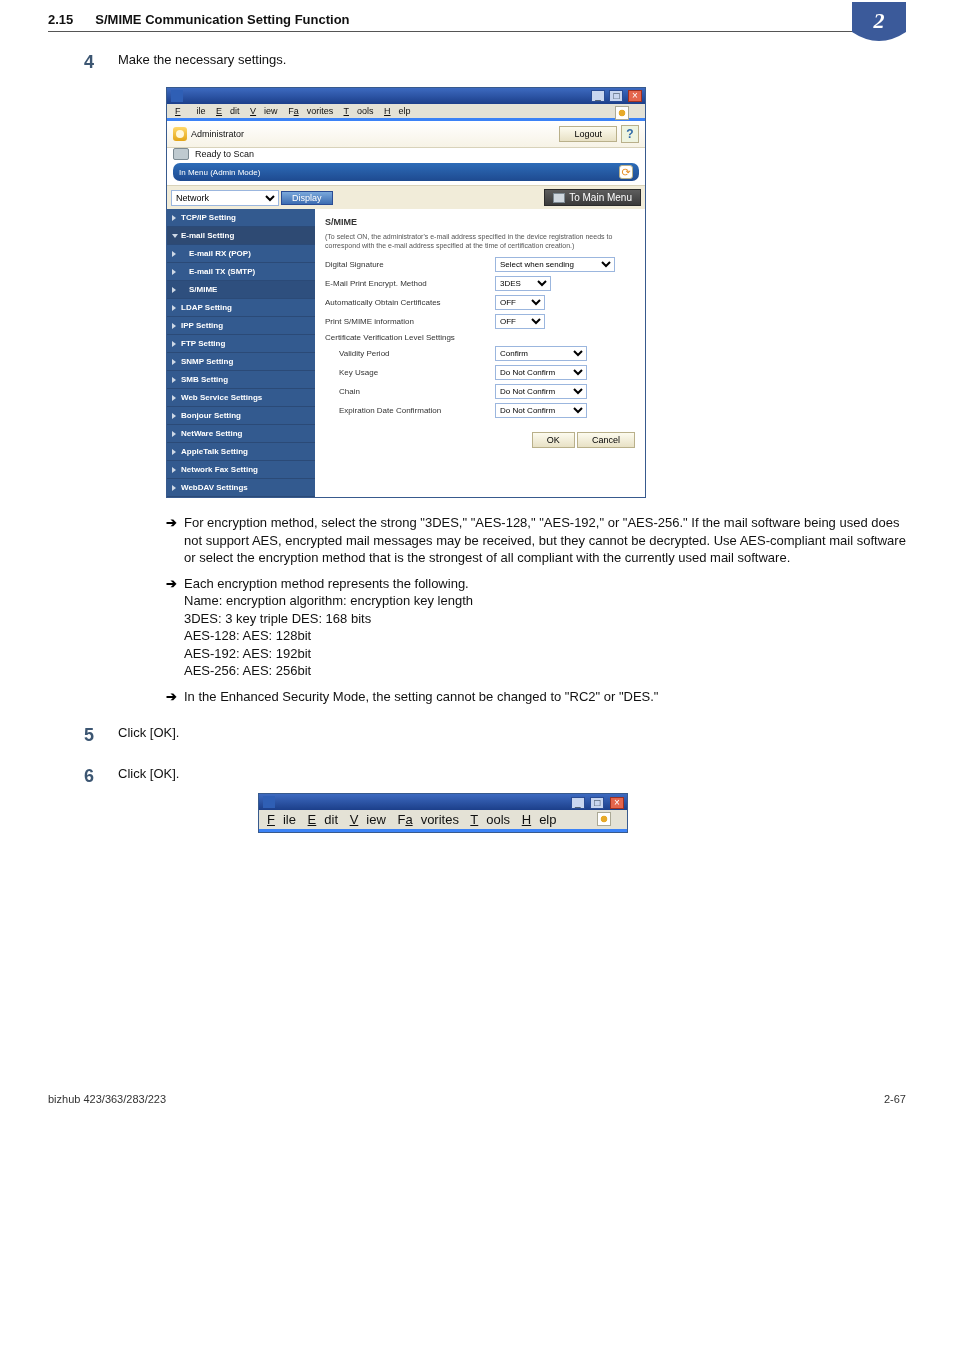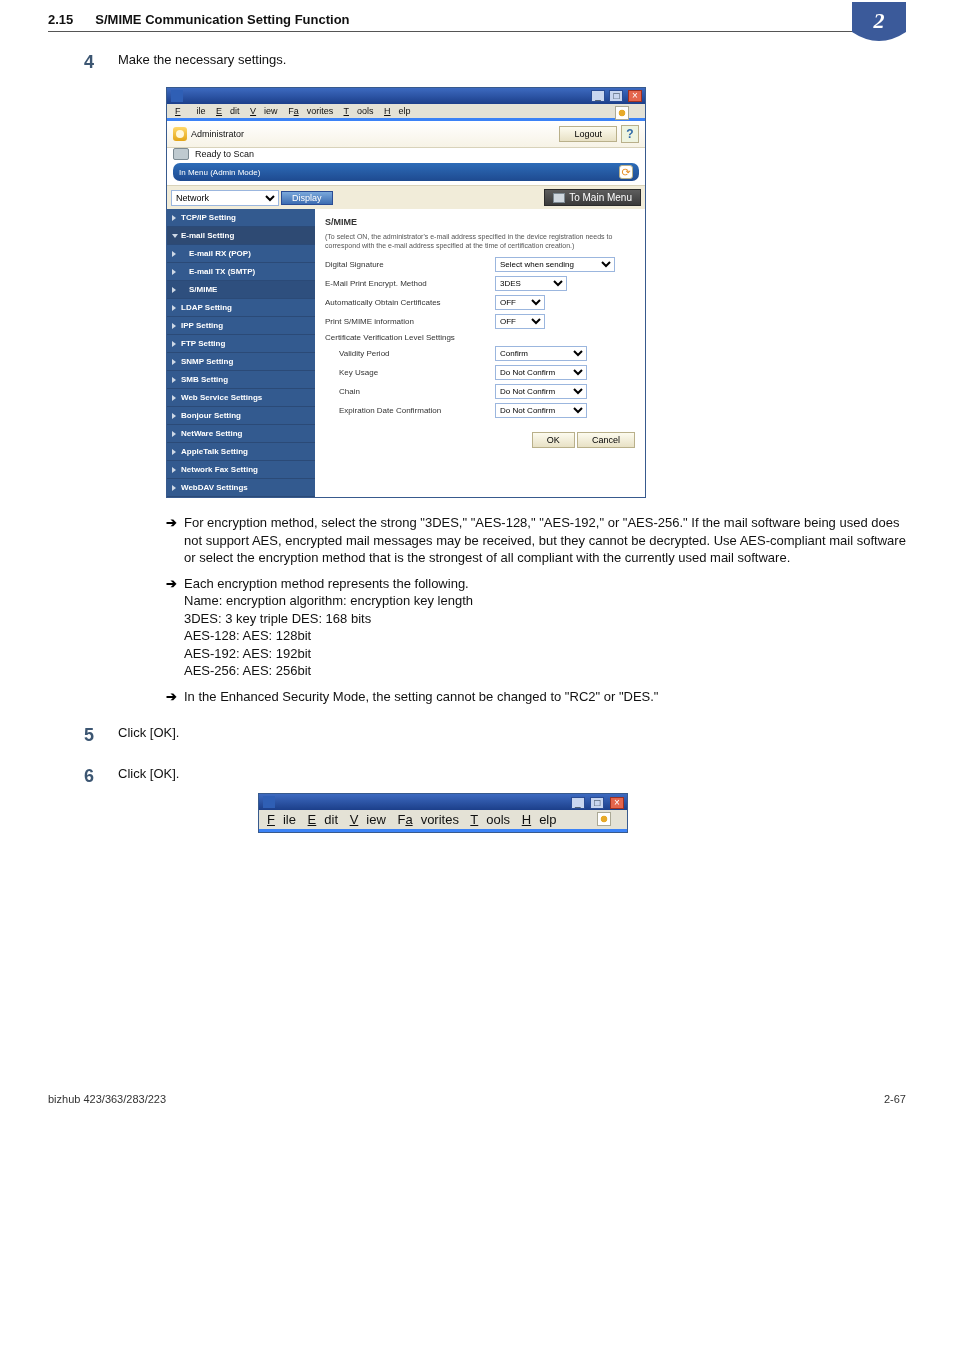--- a/index.html
+++ b/index.html
@@ -290,21 +290,21 @@
         <h4>S/MIME</h4>
 
         <div class="note">(To select ON, the administrator's e-mail address specified in the device registration needs to correspond with the e-mail address specified at the time of certification creation.)</div>
 
         <div class="fa-row">
           <span class="lab">Digital Signature</span>
           <select style="width:120px"><option>Select when sending</option></select>
         </div>
         <div class="fa-row">
           <span class="lab">E-Mail Print Encrypt. Method</span>
-          <select style="width:72px"><option>3DES</option></select>
+          <select style="width:56px"><option>3DES</option></select>
         </div>
         <div class="fa-row">
           <span class="lab">Automatically Obtain Certificates</span>
           <select style="width:50px"><option>OFF</option></select>
         </div>
         <div class="fa-row">
           <span class="lab">Print S/MIME information</span>
           <select style="width:50px"><option>OFF</option></select>
         </div>
 

